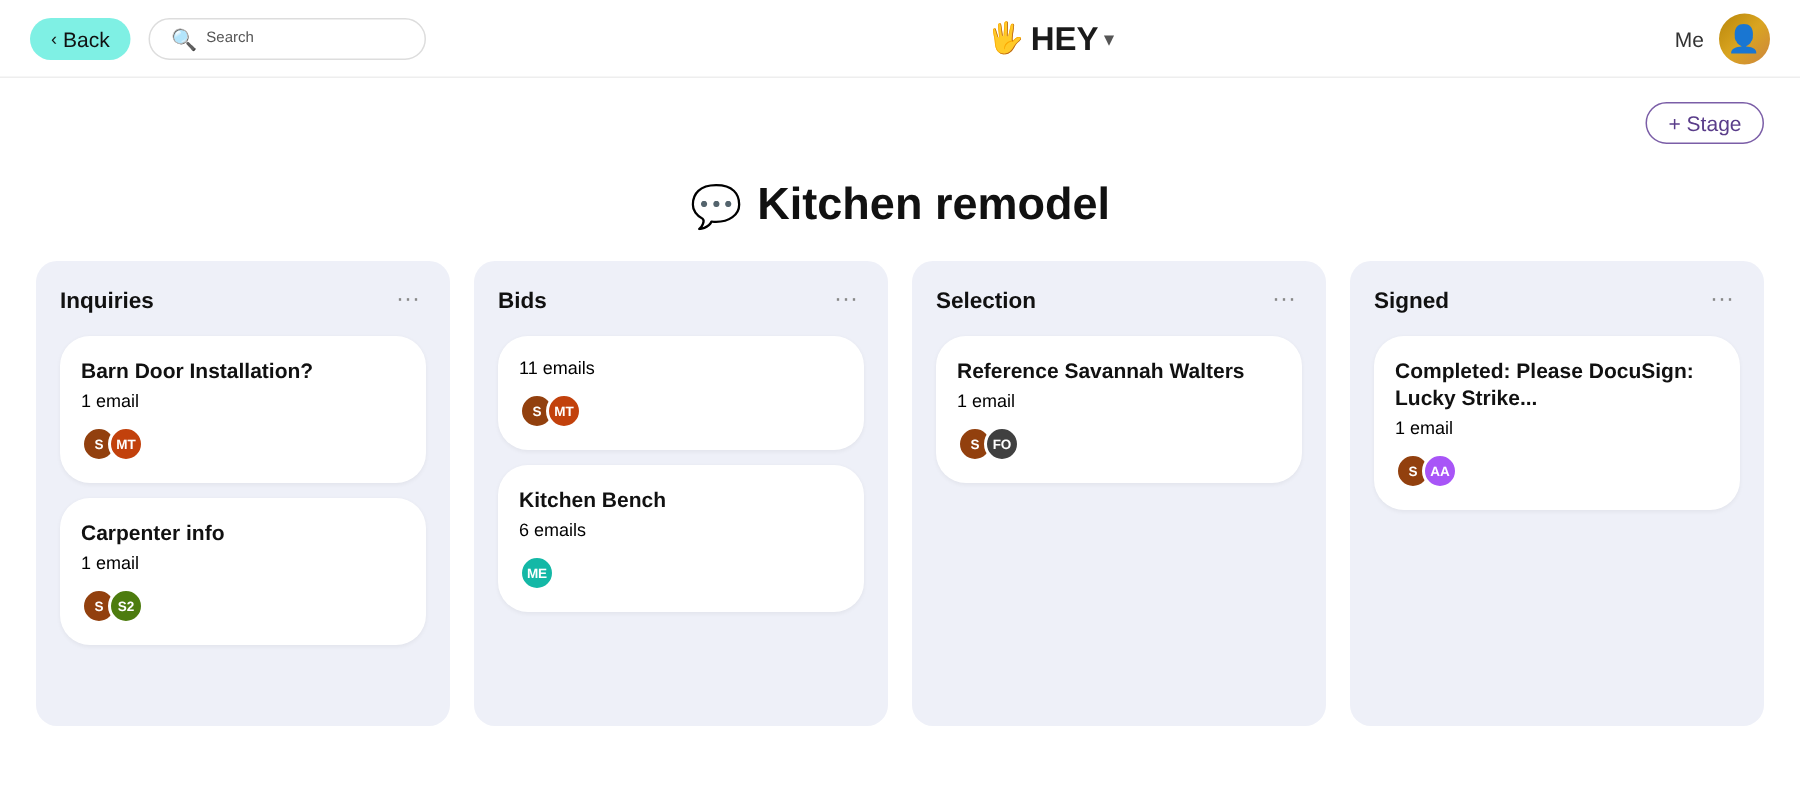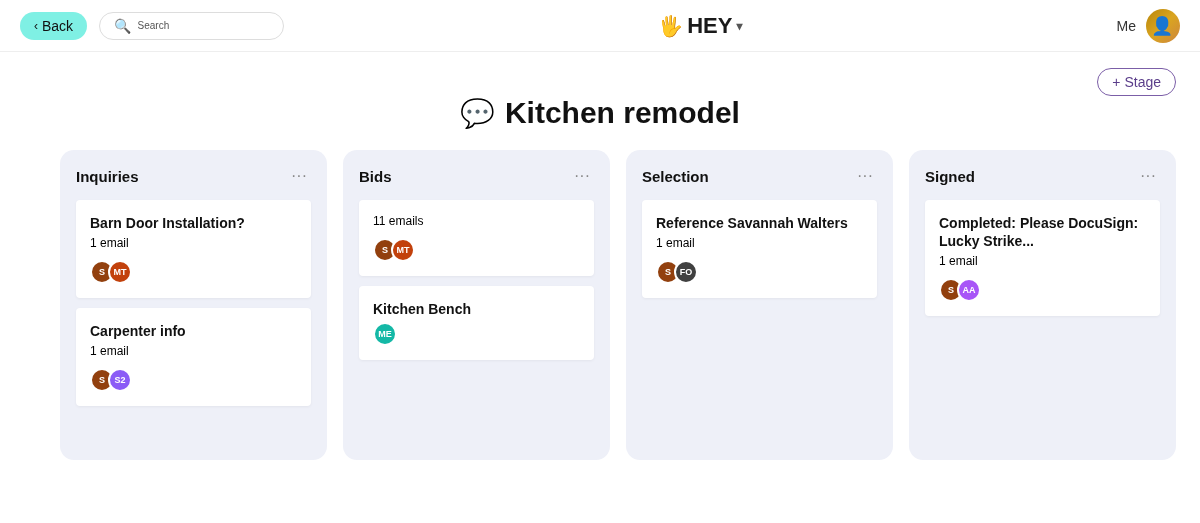--- a/index.html
+++ b/index.html
@@ -101,21 +101,21 @@
     
     .main {
       padding: 16px 24px;
       background: #fff;
     }
 
     
     .stage-area {
       display: flex;
       justify-content: flex-end;
-      margin-bottom: 0;
+      margin-bottom: 24px;
     }
     .stage-btn {
       display: flex;
       align-items: center;
       gap: 5px;
       border: 1.5px solid #7b5ea7;
       border-radius: 20px;
       padding: 5px 14px;
       background: #fff;
       font-size: 14px;
@@ -139,21 +139,20 @@
       gap: 10px;
     }
     .title-icon {
       font-size: 28px;
     }
 
     
     .board {
       display: flex;
       gap: 16px;
-      margin-left: 36px;
     }
     .column {
       flex: 1;
       background: #eef0f8;
       border-radius: 14px;
       padding: 16px;
       min-height: 310px;
     }
     .column-header {
       display: flex;
@@ -172,21 +171,21 @@
       cursor: pointer;
       color: #888;
       font-size: 16px;
       line-height: 1;
       padding: 2px 4px;
     }
 
     
     .card {
       background: #fff;
-      border-radius: 4px;
+      border-radius: 20px;
       padding: 14px;
       margin-bottom: 10px;
       box-shadow: 0 1px 3px rgba(0,0,0,0.05);
     }
     .card-title {
       font-size: 14px;
       font-weight: 700;
       color: #111;
       margin-bottom: 4px;
       line-height: 1.3;
@@ -211,21 +210,21 @@
       font-size: 9px;
       font-weight: 700;
       color: #fff;
       margin-right: -6px;
     }
     .av-green { background: #c2410c; }
     .av-teal { background: #14b8a6; }
     .av-purple { background: #a855f7; }
     .av-lime { background: #404040; }
     .av-brown { background: #92400e; }
-    .av-gray { background: #8b5cf6; }
+    .av-gray { background: #4d7c0f; }
   </style>
 </head>
 <body>
 
 <div class="header">
   <button class="back-btn">
     <span class="chevron">‹</span>
     <span>Back</span>
   </button>
 
@@ -292,20 +291,21 @@
         </div>
         <div class="card">
           <div class="card-count">11 emails</div>
           <div class="card-avatars">
             <span class="card-avatar av-brown">S</span>
             <span class="card-avatar av-green">MT</span>
           </div>
         </div>
         <div class="card">
           <div class="card-title">Kitchen Bench</div>
+          <div class="card-count">6 emails</div>
           <div class="card-avatars">
             <span class="card-avatar av-teal">ME</span>
           </div>
         </div>
       </div>
       <div class="column">
         <div class="column-header">
           <span class="column-title">Selection</span>
           <button class="more-btn">···</button>
         </div>

